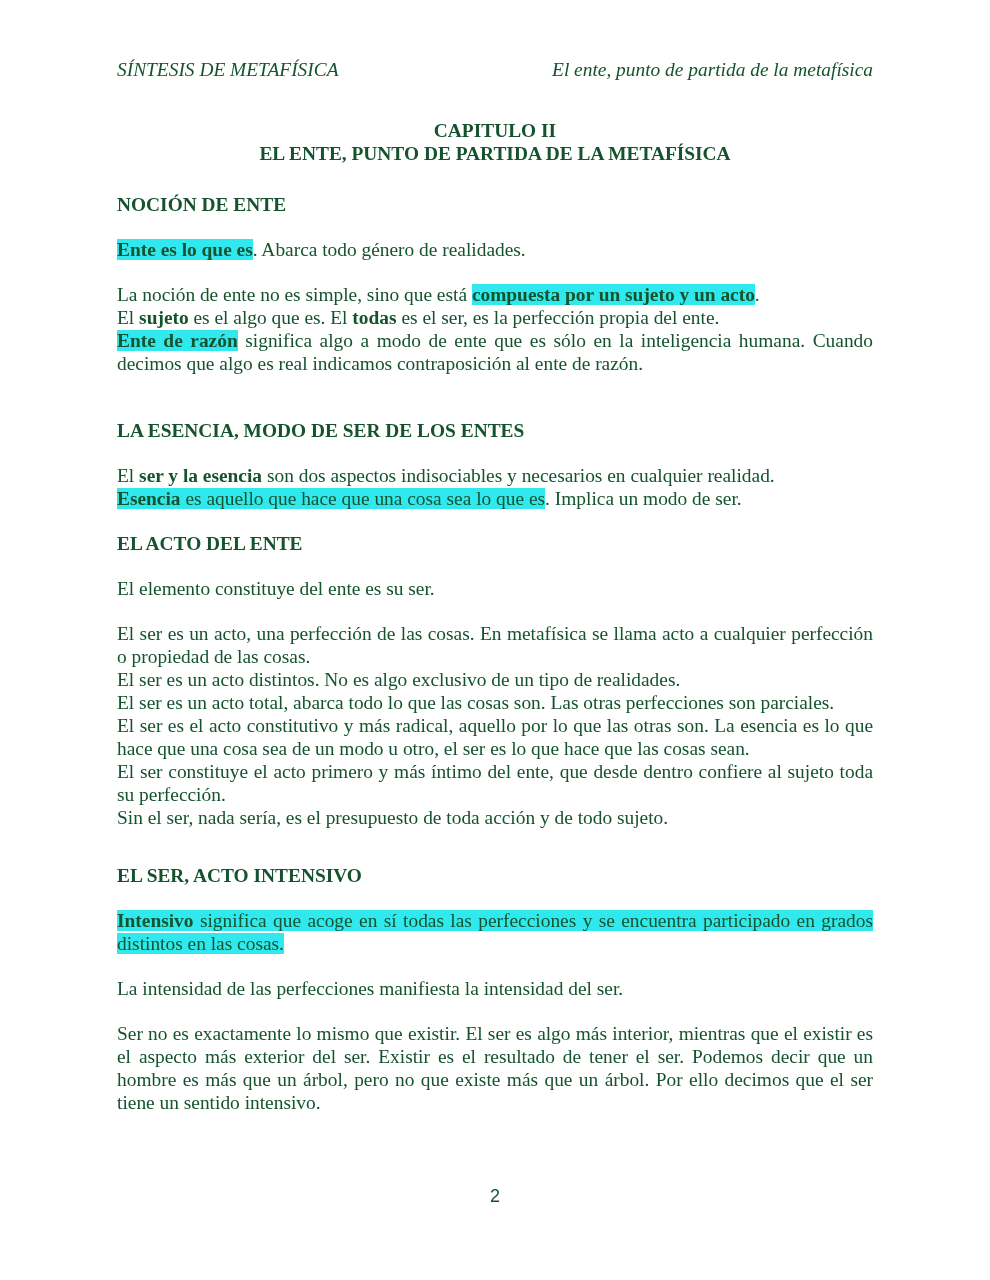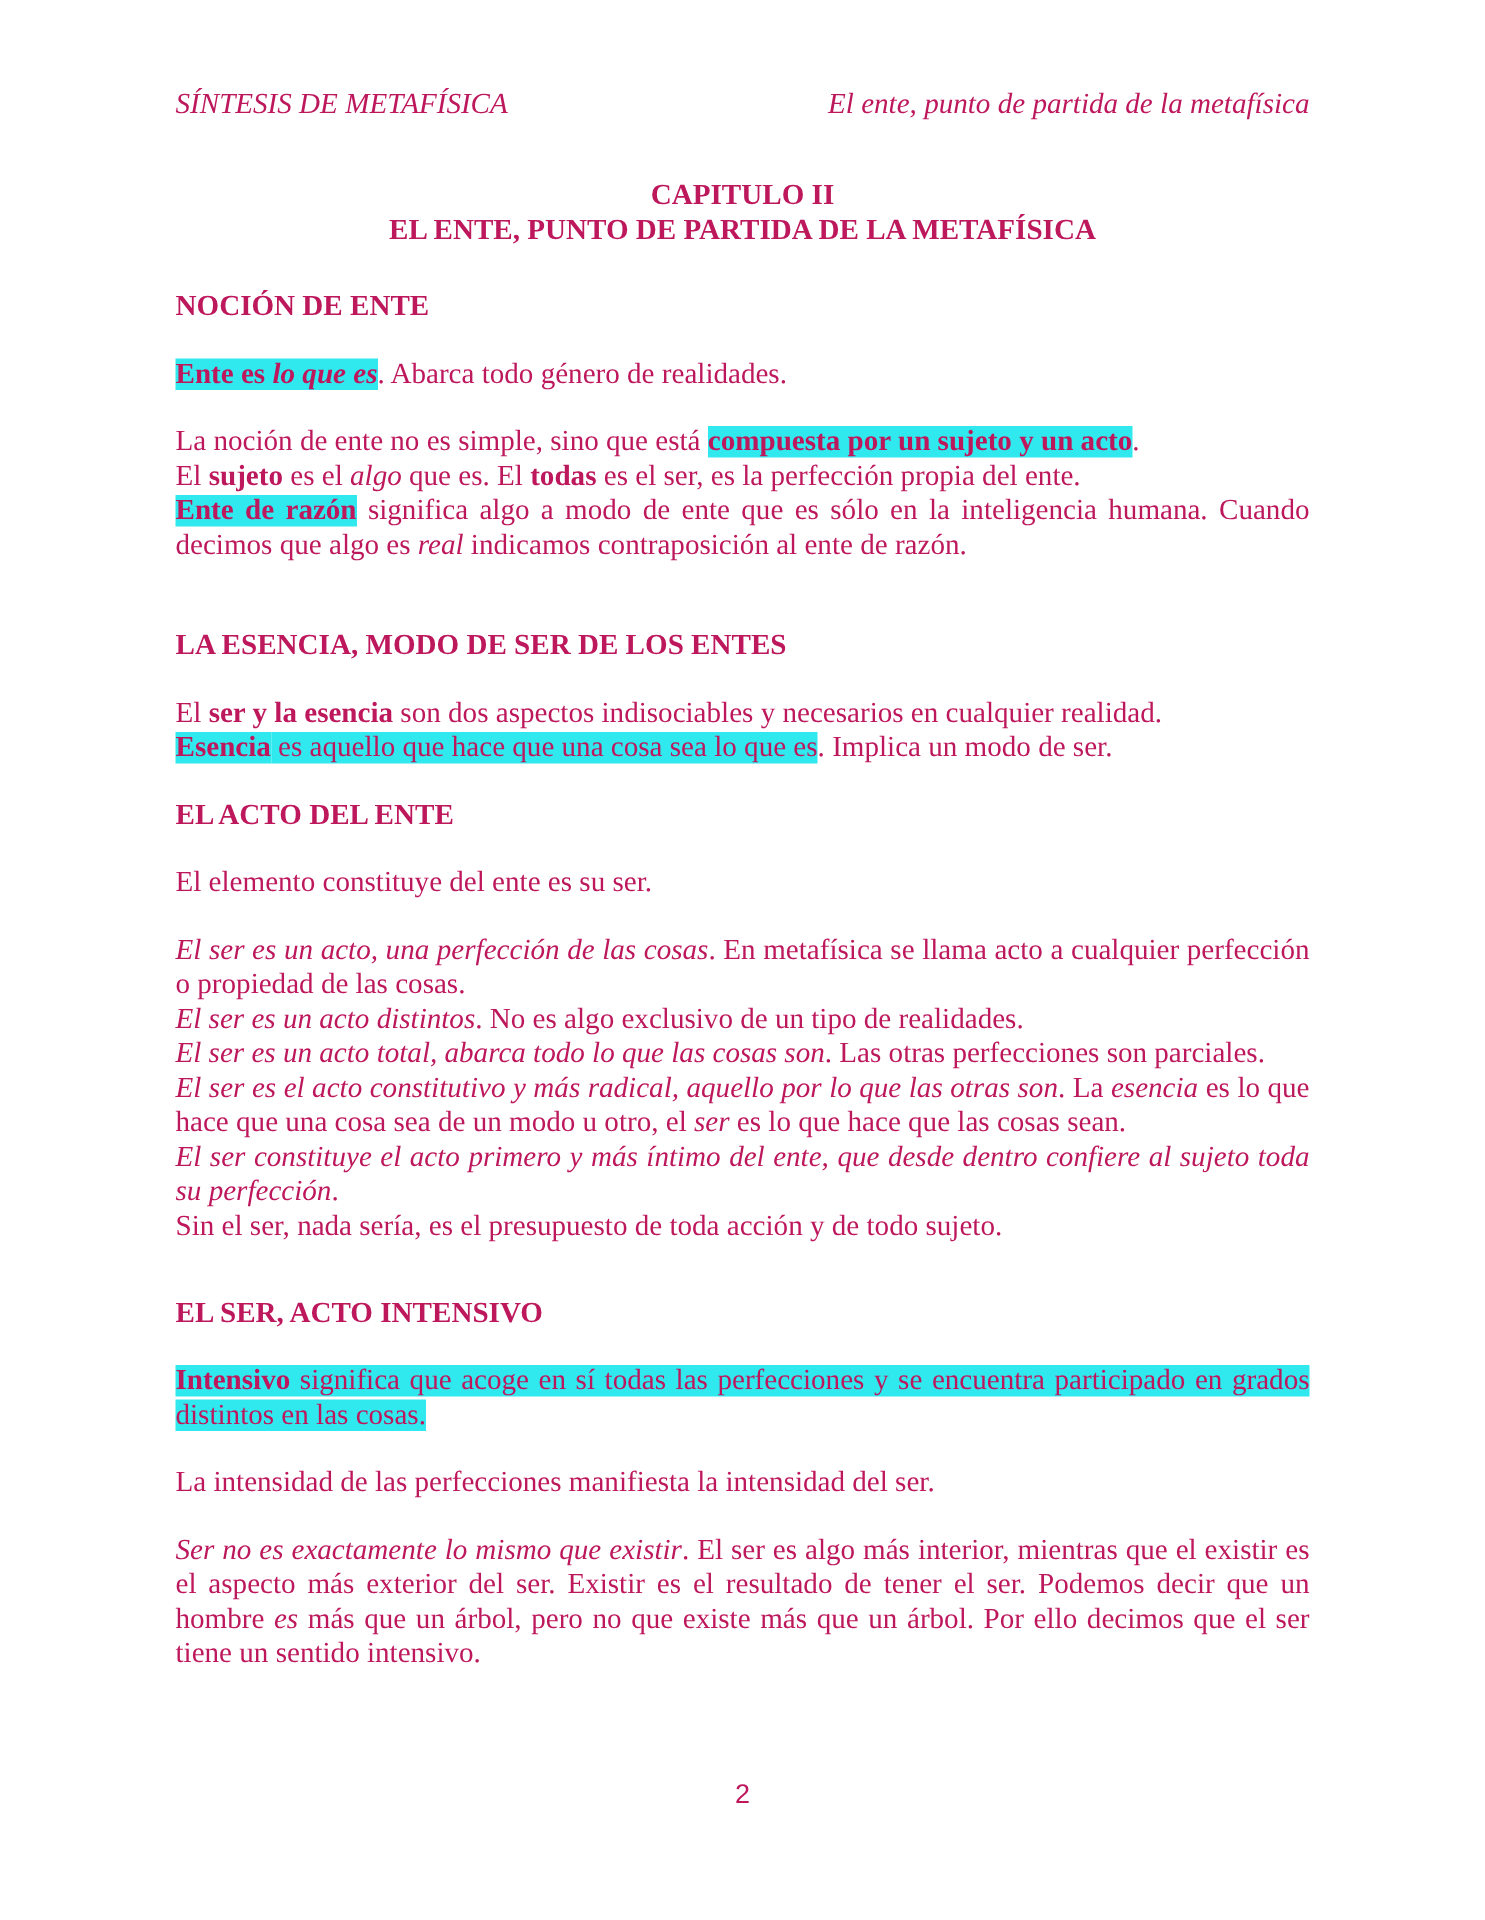--- a/index.html
+++ b/index.html
@@ -28,38 +28,38 @@
     margin-top: 38px;
   }
   .content { margin-top: 28px; }
   .heading { font-weight: bold; text-align: left; }
   .paragraph {
     text-align: justify;
     hyphens: none;
     -webkit-hyphens: none;
   }
   .b { font-weight: bold; }
-  .i { font-style: italic; }
+  .i { }
   .hl { background-color: #2FE9EF; }
   .spacer { width: 100%; }
   .page-number {
     position: absolute;
     left: 0;
     right: 0;
     top: 1185px;
     text-align: center;
     font-family: "Liberation Sans", sans-serif;
     font-size: 18px;
     line-height: 22px;
   }
 </style>
 </head>
 <body>
 
-<div class="page" style="color: #be185d;">
+<div class="page" style="color: #14532d;">
 
   <div class="doc-header">
     <span>SÍNTESIS DE METAFÍSICA</span>
     <span>El ente, punto de partida de la metafísica</span>
   </div>
 
   <div class="doc-title">
     <div>CAPITULO II</div>
     <div>EL ENTE, PUNTO DE PARTIDA DE LA METAFÍSICA</div>
   </div>

